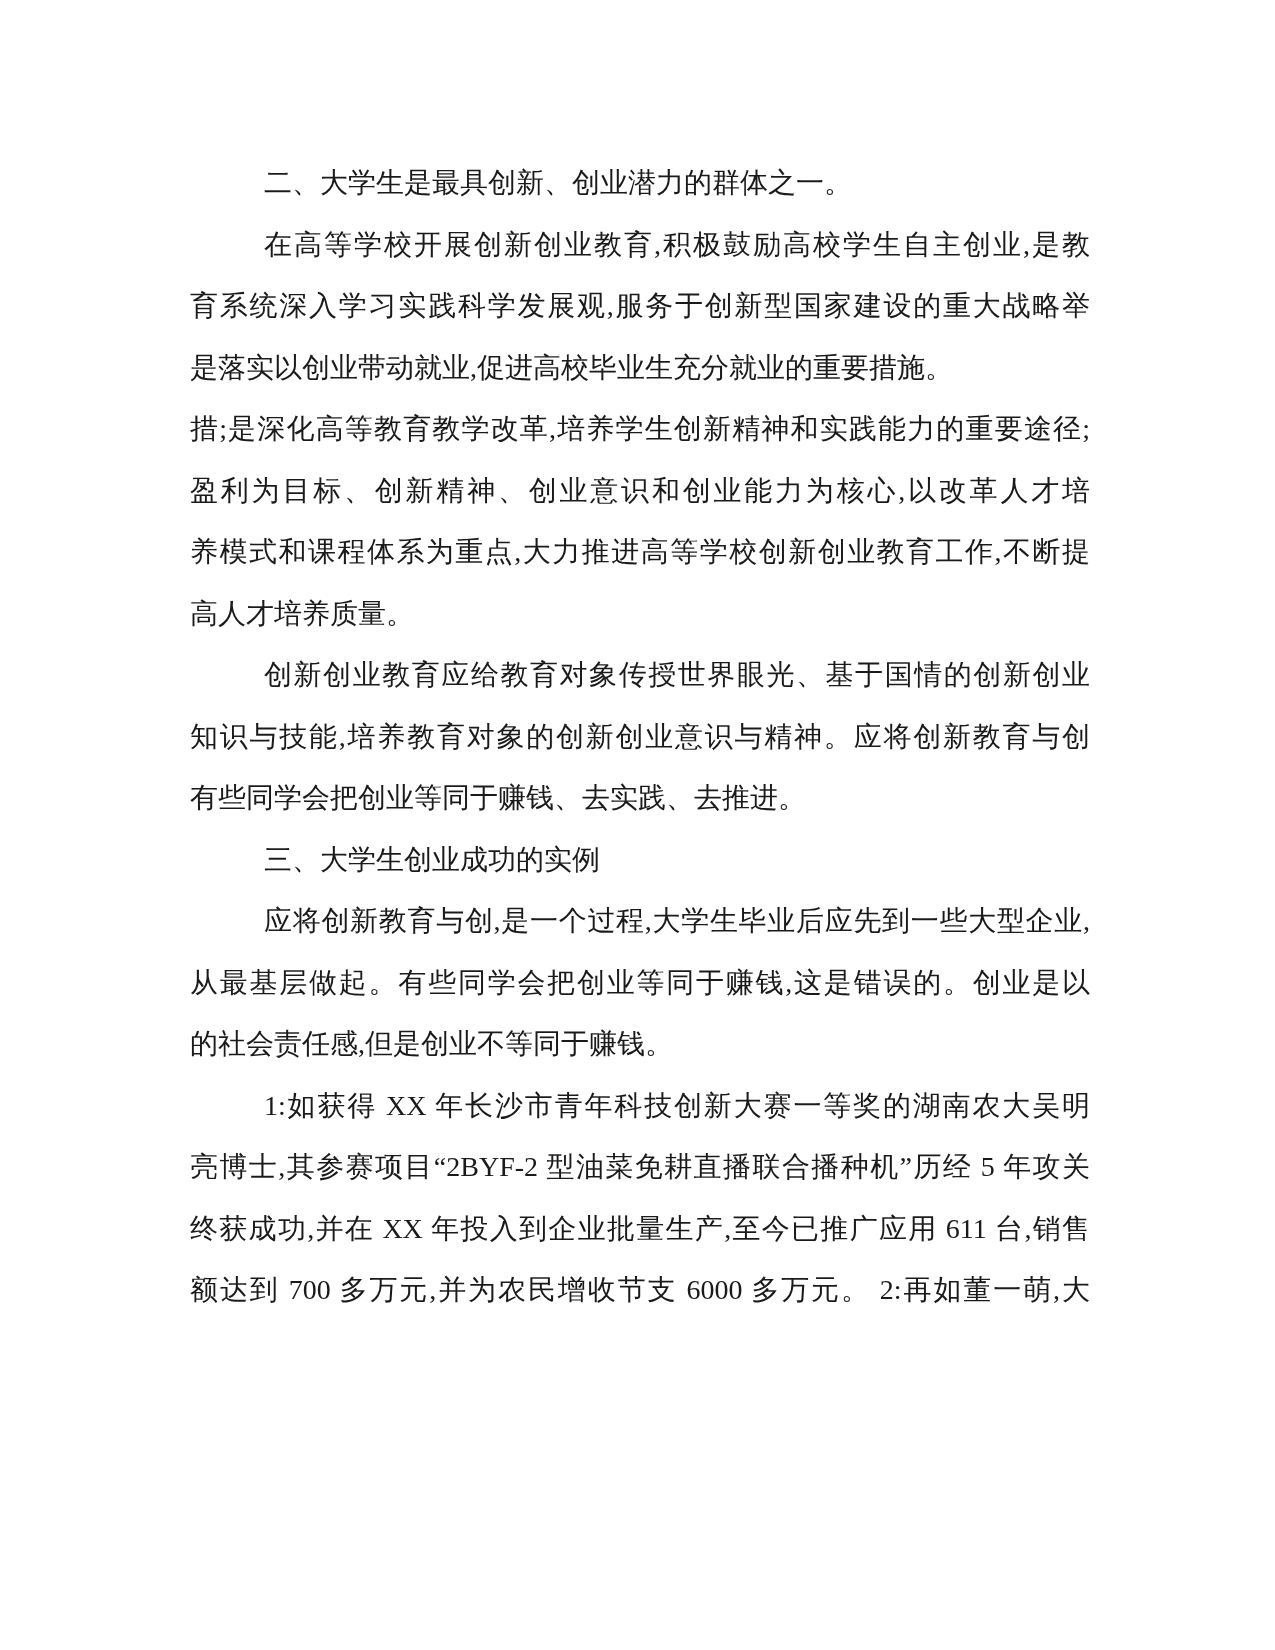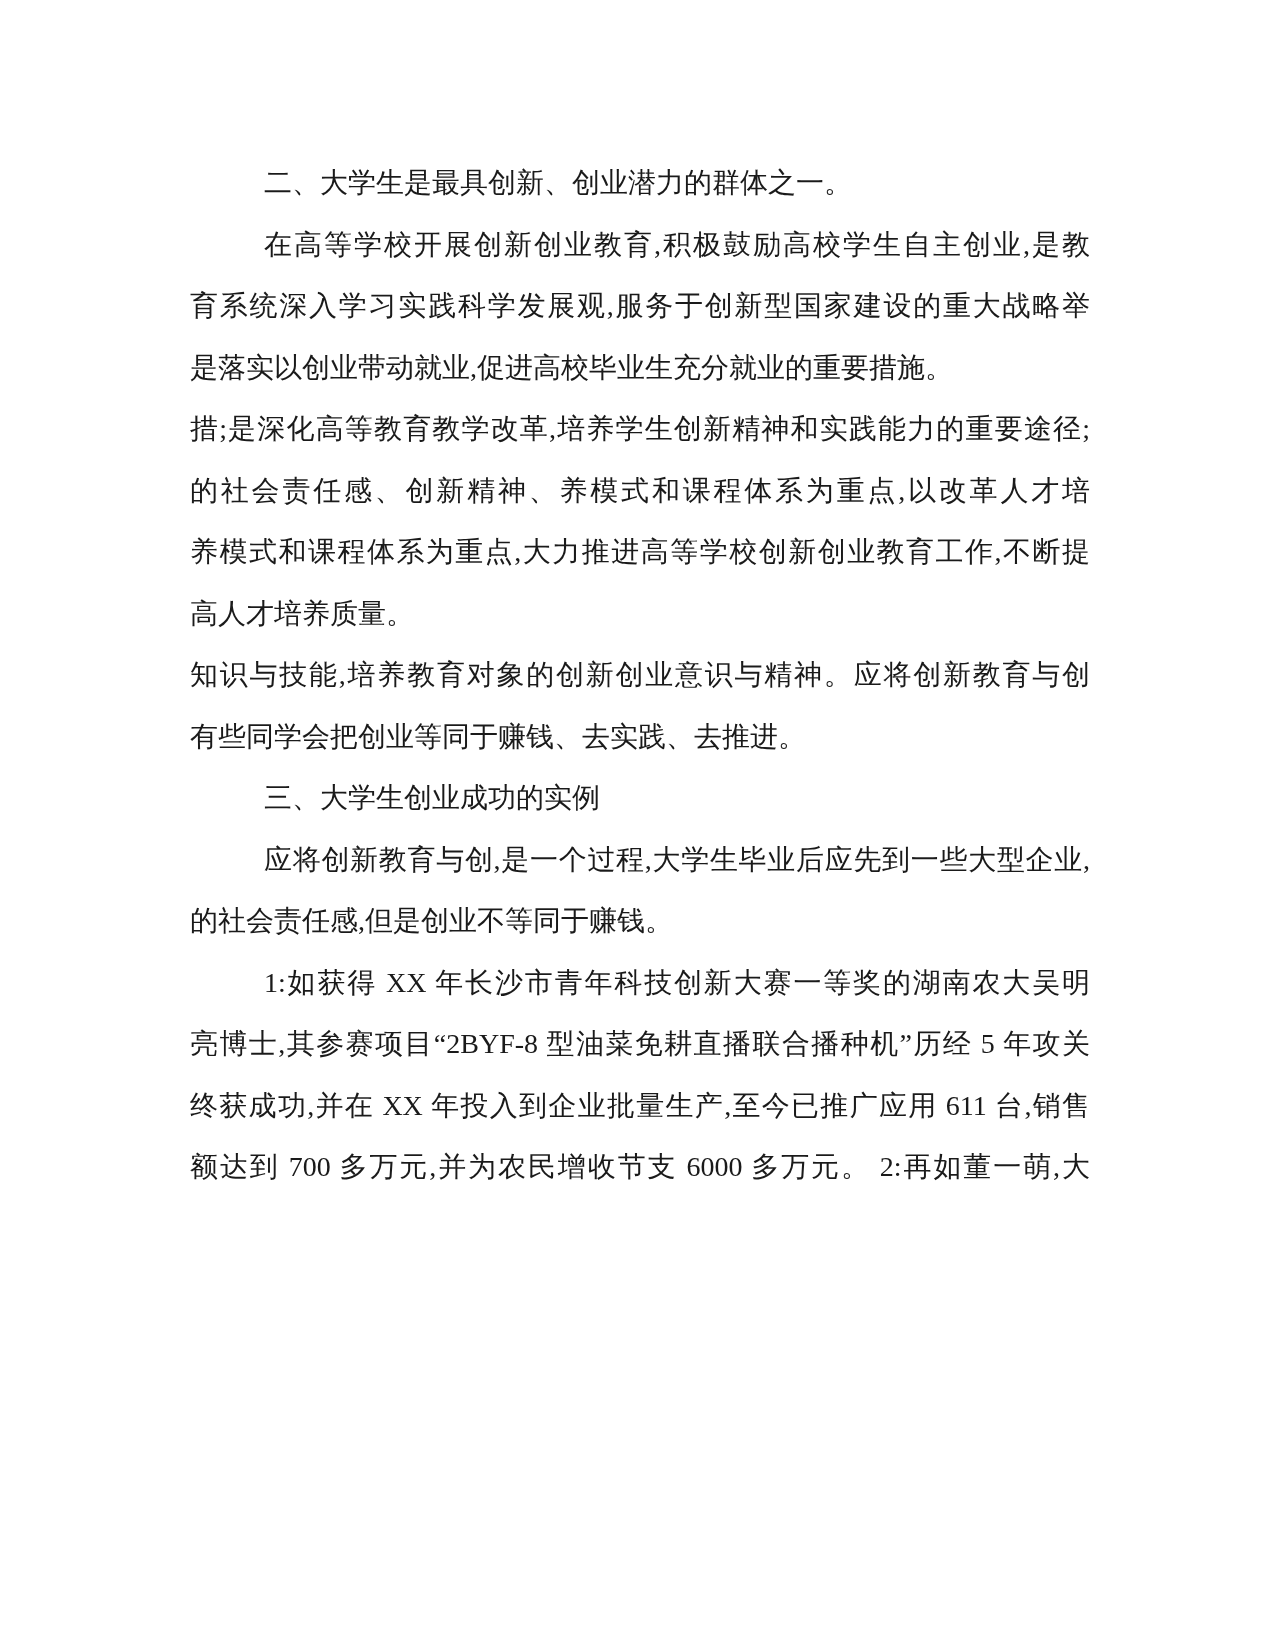--- a/index.html
+++ b/index.html
@@ -54,35 +54,37 @@
       <div class="paragraph">
         <div class="line first last">二、大学生是最具创新、创业潜力的群体之一。</div>
       </div>
       <div class="paragraph">
         <div class="line first">在高等学校开展创新创业教育,积极鼓励高校学生自主创业,是教</div>
         <div class="line">育系统深入学习实践科学发展观,服务于创新型国家建设的重大战略举</div>
         <div class="line last">是落实以创业带动就业,促进高校毕业生充分就业的重要措施。</div>
         <div class="line">措;是深化高等教育教学改革,培养学生创新精神和实践能力的重要途径;</div>
       </div>
       <div class="paragraph">
-        <div class="line">的社会责任感、创新精神、养模式和课程体系为重点,以改革人才培</div>
+        <div class="line">盈利为目标、创新精神、创业意识和创业能力为核心,以改革人才培</div>
         <div class="line">养模式和课程体系为重点,大力推进高等学校创新创业教育工作,不断提</div>
         <div class="line last">高人才培养质量。</div>
       </div>
       <div class="paragraph">
+        <div class="line first">创新创业教育应给教育对象传授世界眼光、基于国情的创新创业</div>
         <div class="line">知识与技能,培养教育对象的创新创业意识与精神。应将创新教育与创</div>
         <div class="line last">有些同学会把创业等同于赚钱、去实践、去推进。</div>
       </div>
       <div class="paragraph">
         <div class="line first last">三、大学生创业成功的实例</div>
       </div>
       <div class="paragraph">
         <div class="line first">应将创新教育与创,是一个过程,大学生毕业后应先到一些大型企业,</div>
+        <div class="line">从最基层做起。有些同学会把创业等同于赚钱,这是错误的。创业是以</div>
         <div class="line last">的社会责任感,但是创业不等同于赚钱。</div>
       </div>
       <div class="paragraph">
         <div class="line first">1:如获得 XX 年长沙市青年科技创新大赛一等奖的湖南农大吴明</div>
-        <div class="line">亮博士,其参赛项目“2BYF-8 型油菜免耕直播联合播种机”历经 5 年攻关</div>
+        <div class="line">亮博士,其参赛项目“2BYF-2 型油菜免耕直播联合播种机”历经 5 年攻关</div>
         <div class="line">终获成功,并在 XX 年投入到企业批量生产,至今已推广应用 611 台,销售</div>
         <div class="line">额达到 700 多万元,并为农民增收节支 6000 多万元。 2:再如董一萌,大</div>
       </div>
     </div>
 </div>
 
 </body></html>

